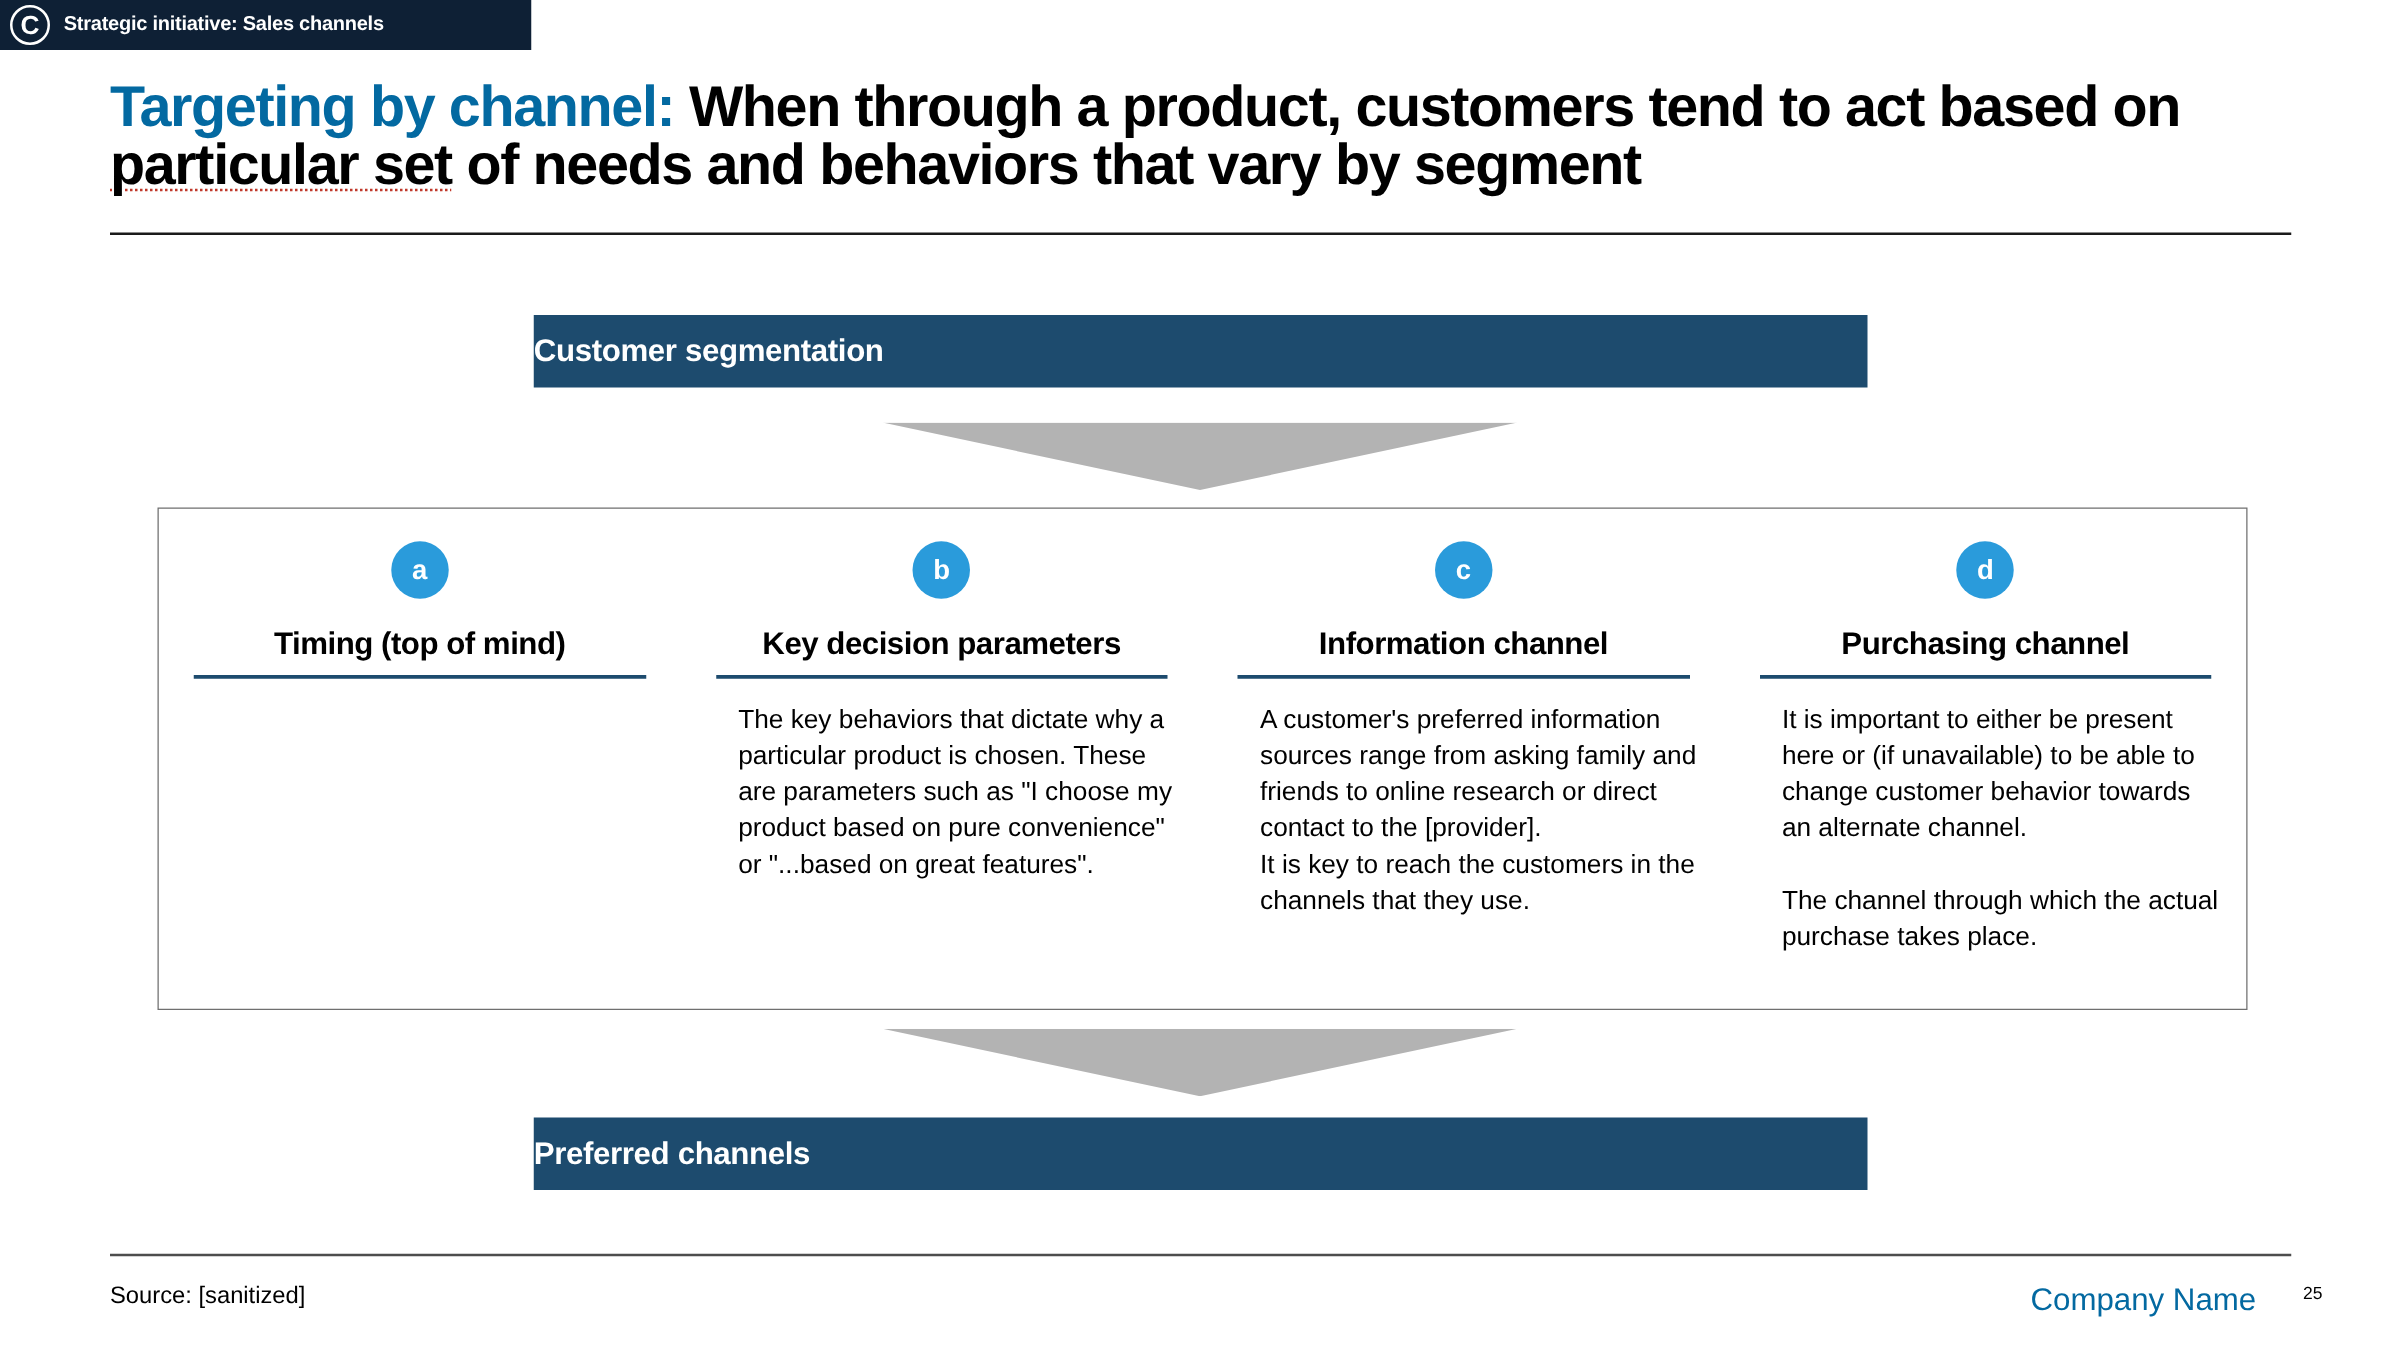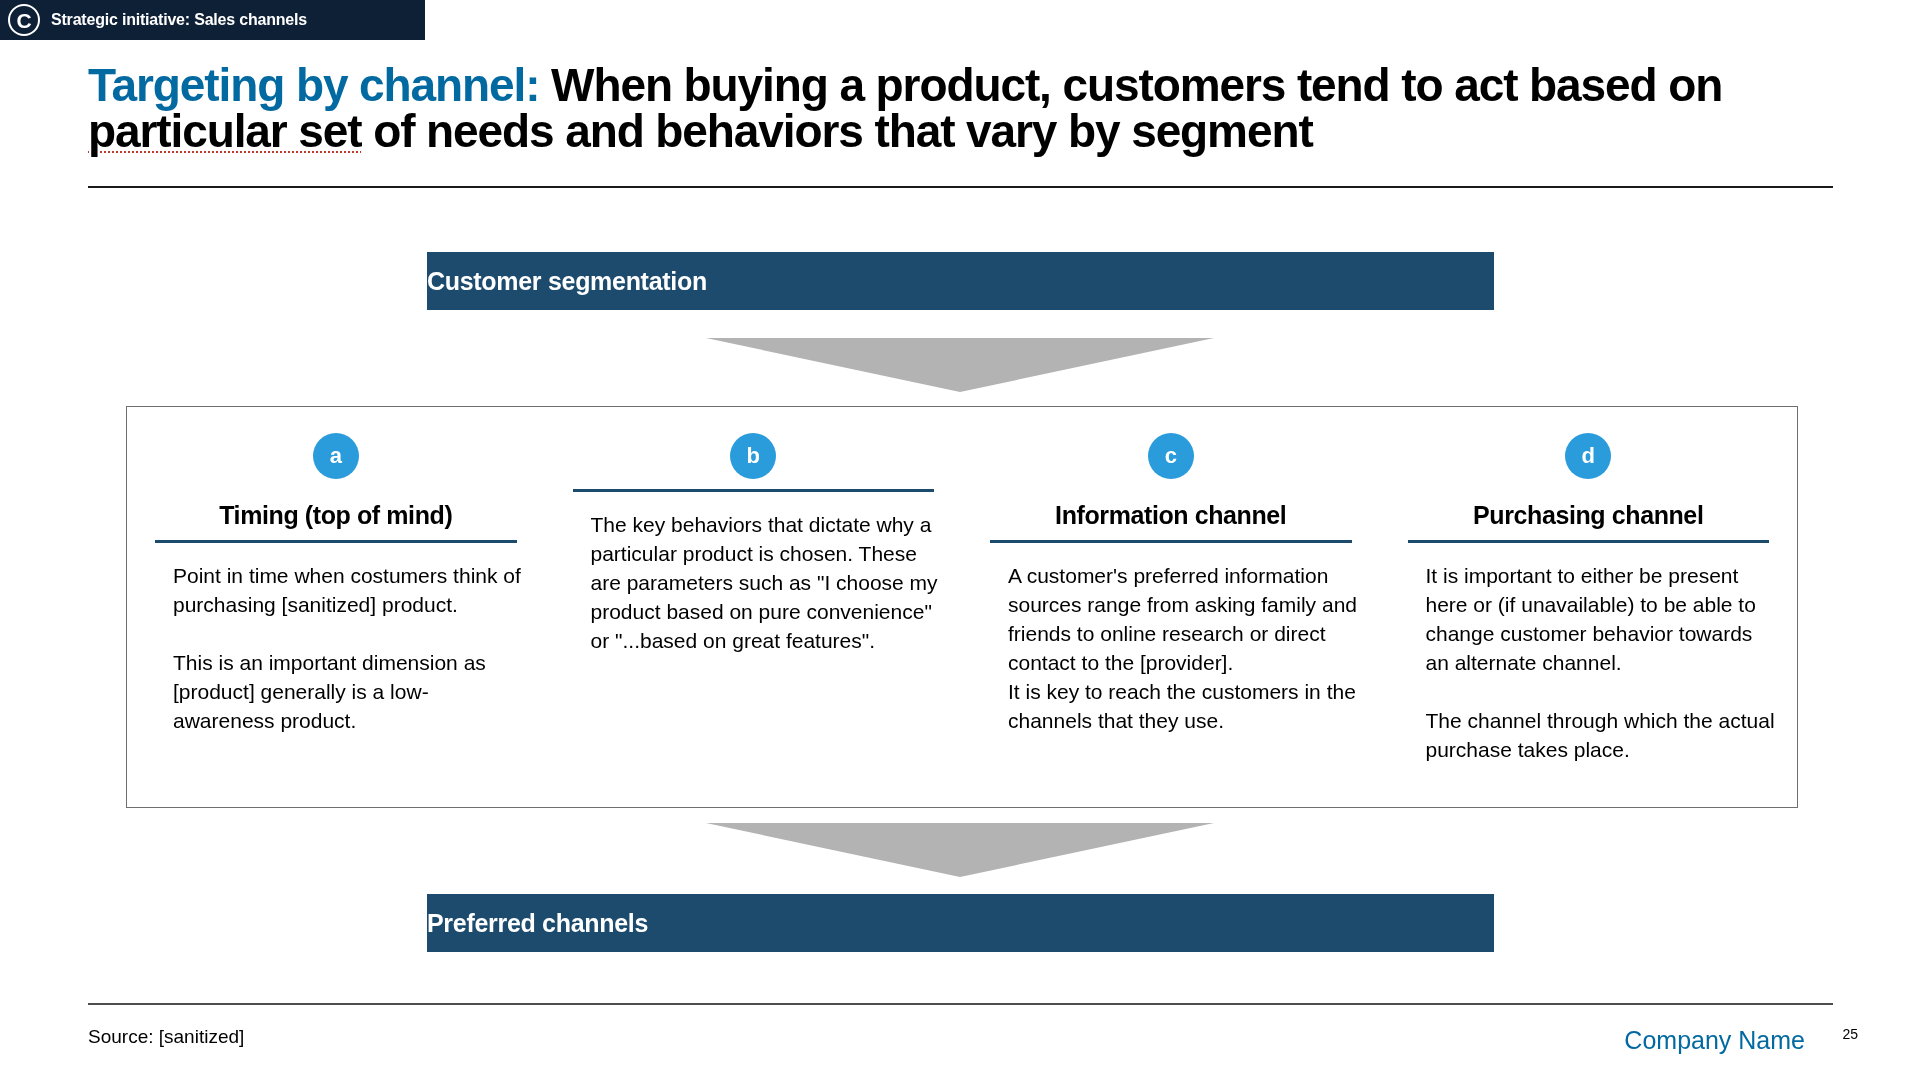--- a/index.html
+++ b/index.html
@@ -215,44 +215,41 @@
 </style>
 </head>
 <body>
 
 <div class="initiative-tag">
   <div class="initiative-badge">C</div>
   <div class="initiative-text">Strategic initiative: Sales channels</div>
 </div>
 
 <div class="title-block">
-  <h1 class="slide-title"><span class="title-lead">Targeting by channel:</span><span> When buying a product, customers tend to act based on </span><span class="spell-error">particular set</span><span> of needs and behaviors that vary by segment</span></h1>
+  <h1 class="slide-title"><span class="title-lead">Targeting by channel:</span><span> When through a product, customers tend to act based on </span><span class="spell-error">particular set</span><span> of needs and behaviors that vary by segment</span></h1>
 </div>
 <div class="title-rule"></div>
 
 <div class="banner-box banner-top">
   <span class="banner-label">Customer segmentation</span>
 </div>
 
 <div class="chevron chevron-top"></div>
 
 <div class="panel">
 
   <div class="column">
     <div class="col-badge">a</div>
     <div class="col-heading">Timing (top of mind)</div>
     <div class="col-rule"></div>
-    <div class="col-body">
-      <p>Point in time when costumers think of purchasing [sanitized] product.</p>
-      <p>This is an important dimension as [product] generally is a low-awareness product.</p>
-    </div>
   </div>
 
   <div class="column">
     <div class="col-badge">b</div>
+    <div class="col-heading">Key decision parameters</div>
     <div class="col-rule"></div>
     <div class="col-body">
       <p>The key behaviors that dictate why a particular product is chosen. These are parameters such as "I choose my product based on pure convenience" or "...based on great features".</p>
     </div>
   </div>
 
   <div class="column">
     <div class="col-badge">c</div>
     <div class="col-heading">Information channel</div>
     <div class="col-rule"></div>

